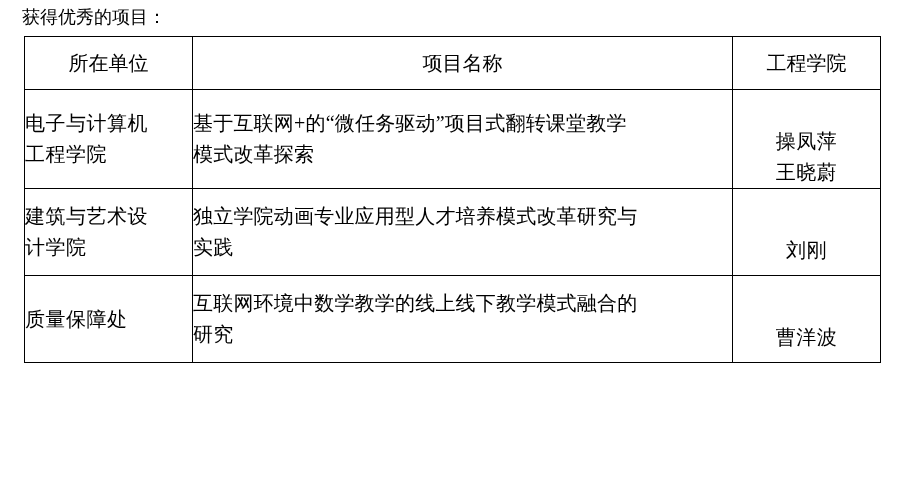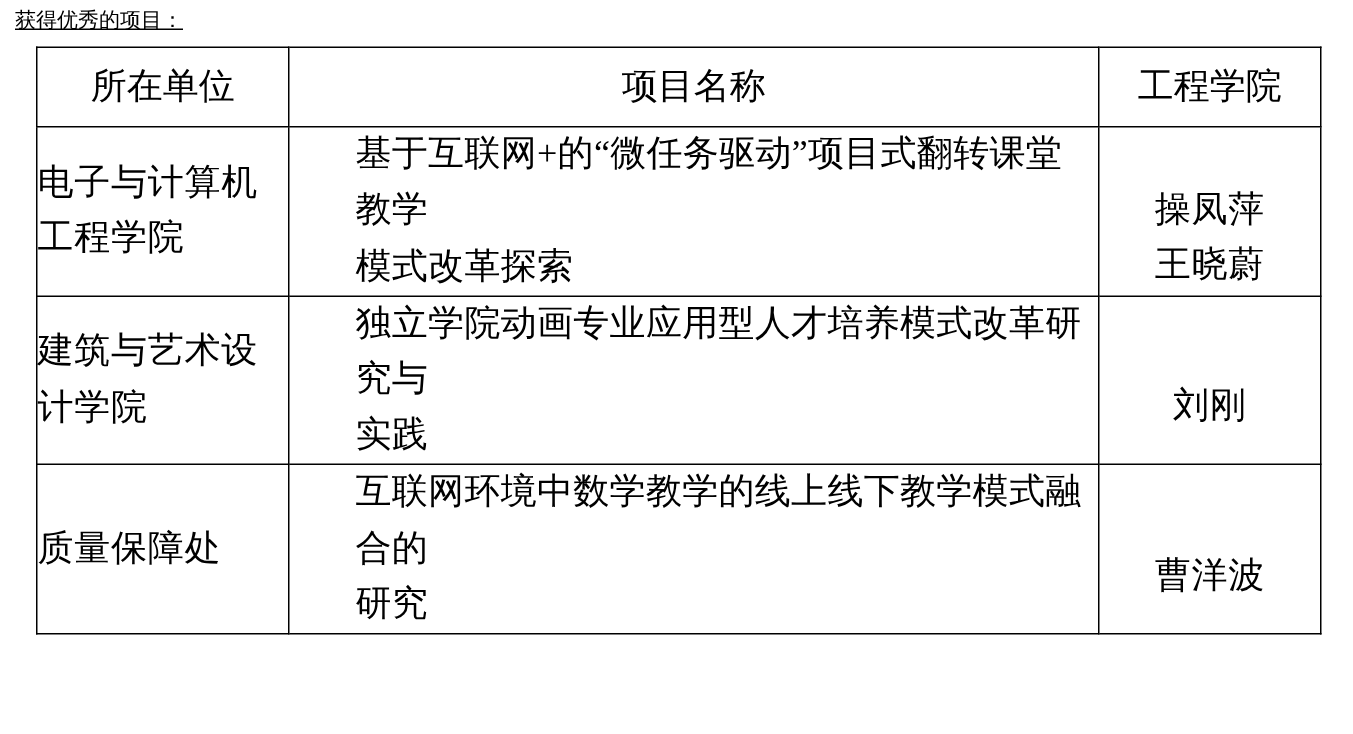--- a/index.html
+++ b/index.html
@@ -15,37 +15,36 @@
     overflow: hidden;
   }
   .page {
     position: relative;
     width: 902px;
     height: 489px;
     box-sizing: border-box;
     padding: 0;
   }
   .intro {
-    font-size: 14px;
+    font-size: 18px;
     line-height: 1.3;
-    padding: 6px 0 7px 10px;
+    padding: 6px 0 7px 22px;
     white-space: pre;
-    text-decoration: underline;
   }
   table.project-table {
     border-collapse: collapse;
     table-layout: fixed;
     width: 856px;
     margin-left: 24px;
     border: 1px solid #000;
   }
   table.project-table td {
     border: 1px solid #000;
     vertical-align: middle;
-    font-size: 24px;
+    font-size: 20px;
     line-height: 1.55;
     padding: 0;
     font-family: Liberation Serif, serif;
   }
   .col-unit { width: 168px; }
   .col-name { width: 540px; }
   .col-owner { width: 148px; }
 
   .cell-center {
     text-align: center;
@@ -64,21 +63,20 @@
   .unit-text {
     display: block;
     text-align: left;
     white-space: pre-line;
     letter-spacing: 0.5px;
   }
   .name-text {
     display: block;
     white-space: pre-line;
     letter-spacing: 0.2px;
-    margin-left: 44px;
   }
   .owner-text {
     display: block;
     text-align: center;
     white-space: pre-line;
     letter-spacing: 0.5px;
     margin-top: 36px;
   }
 </style>
 </head>

